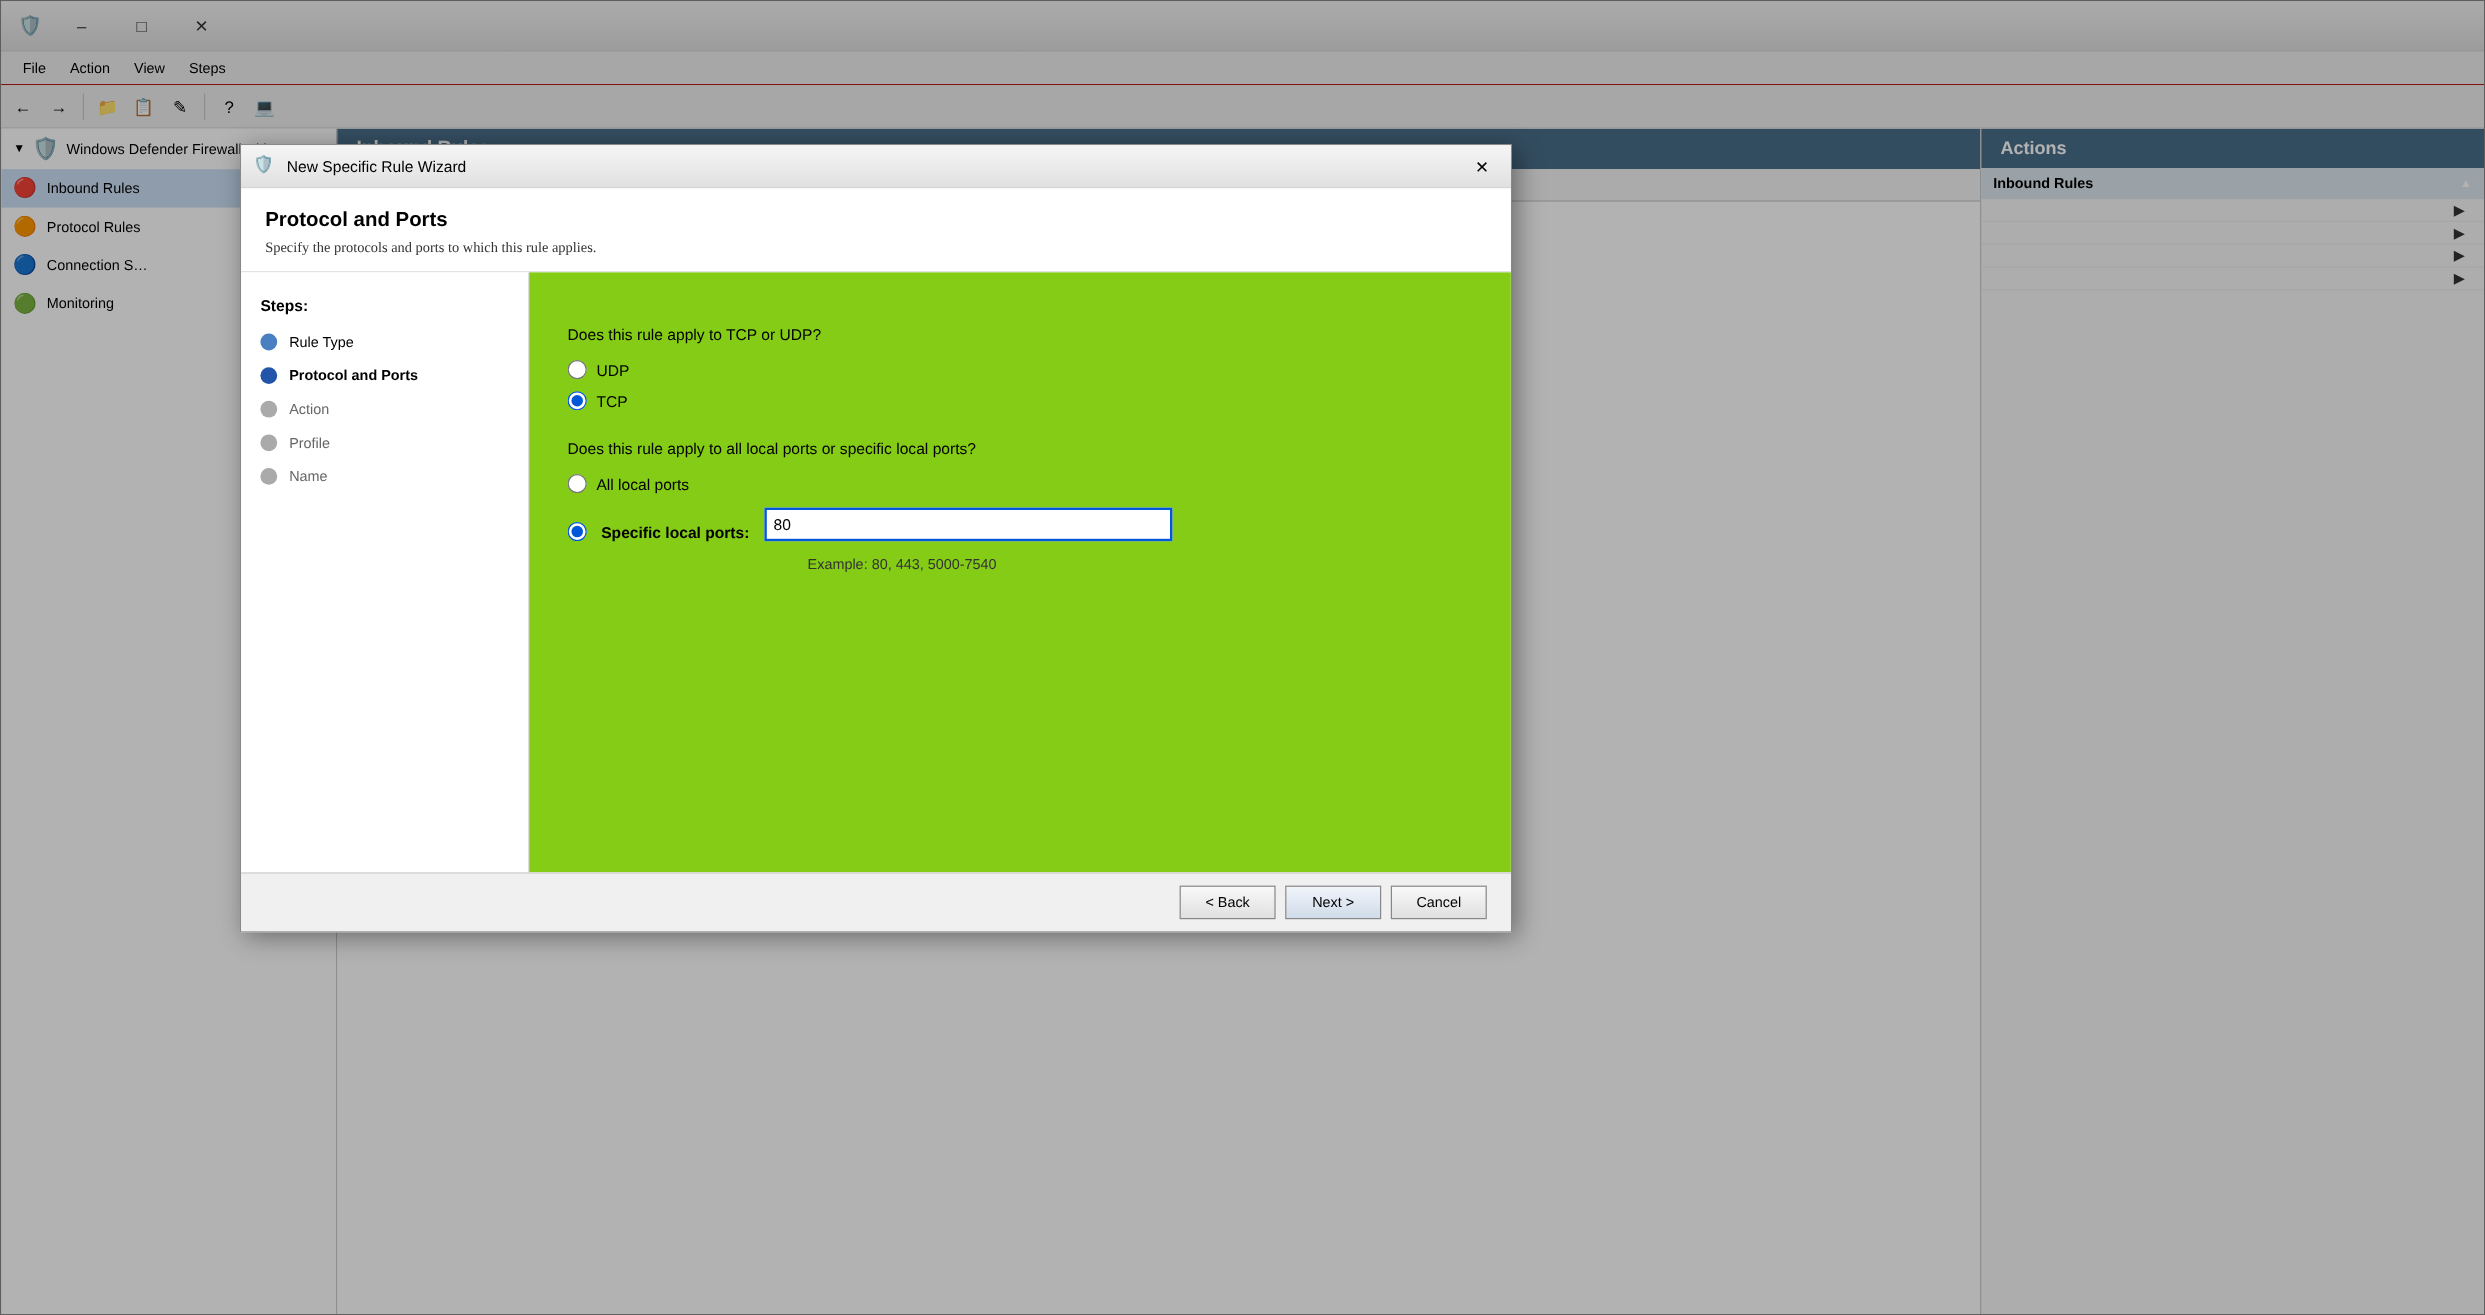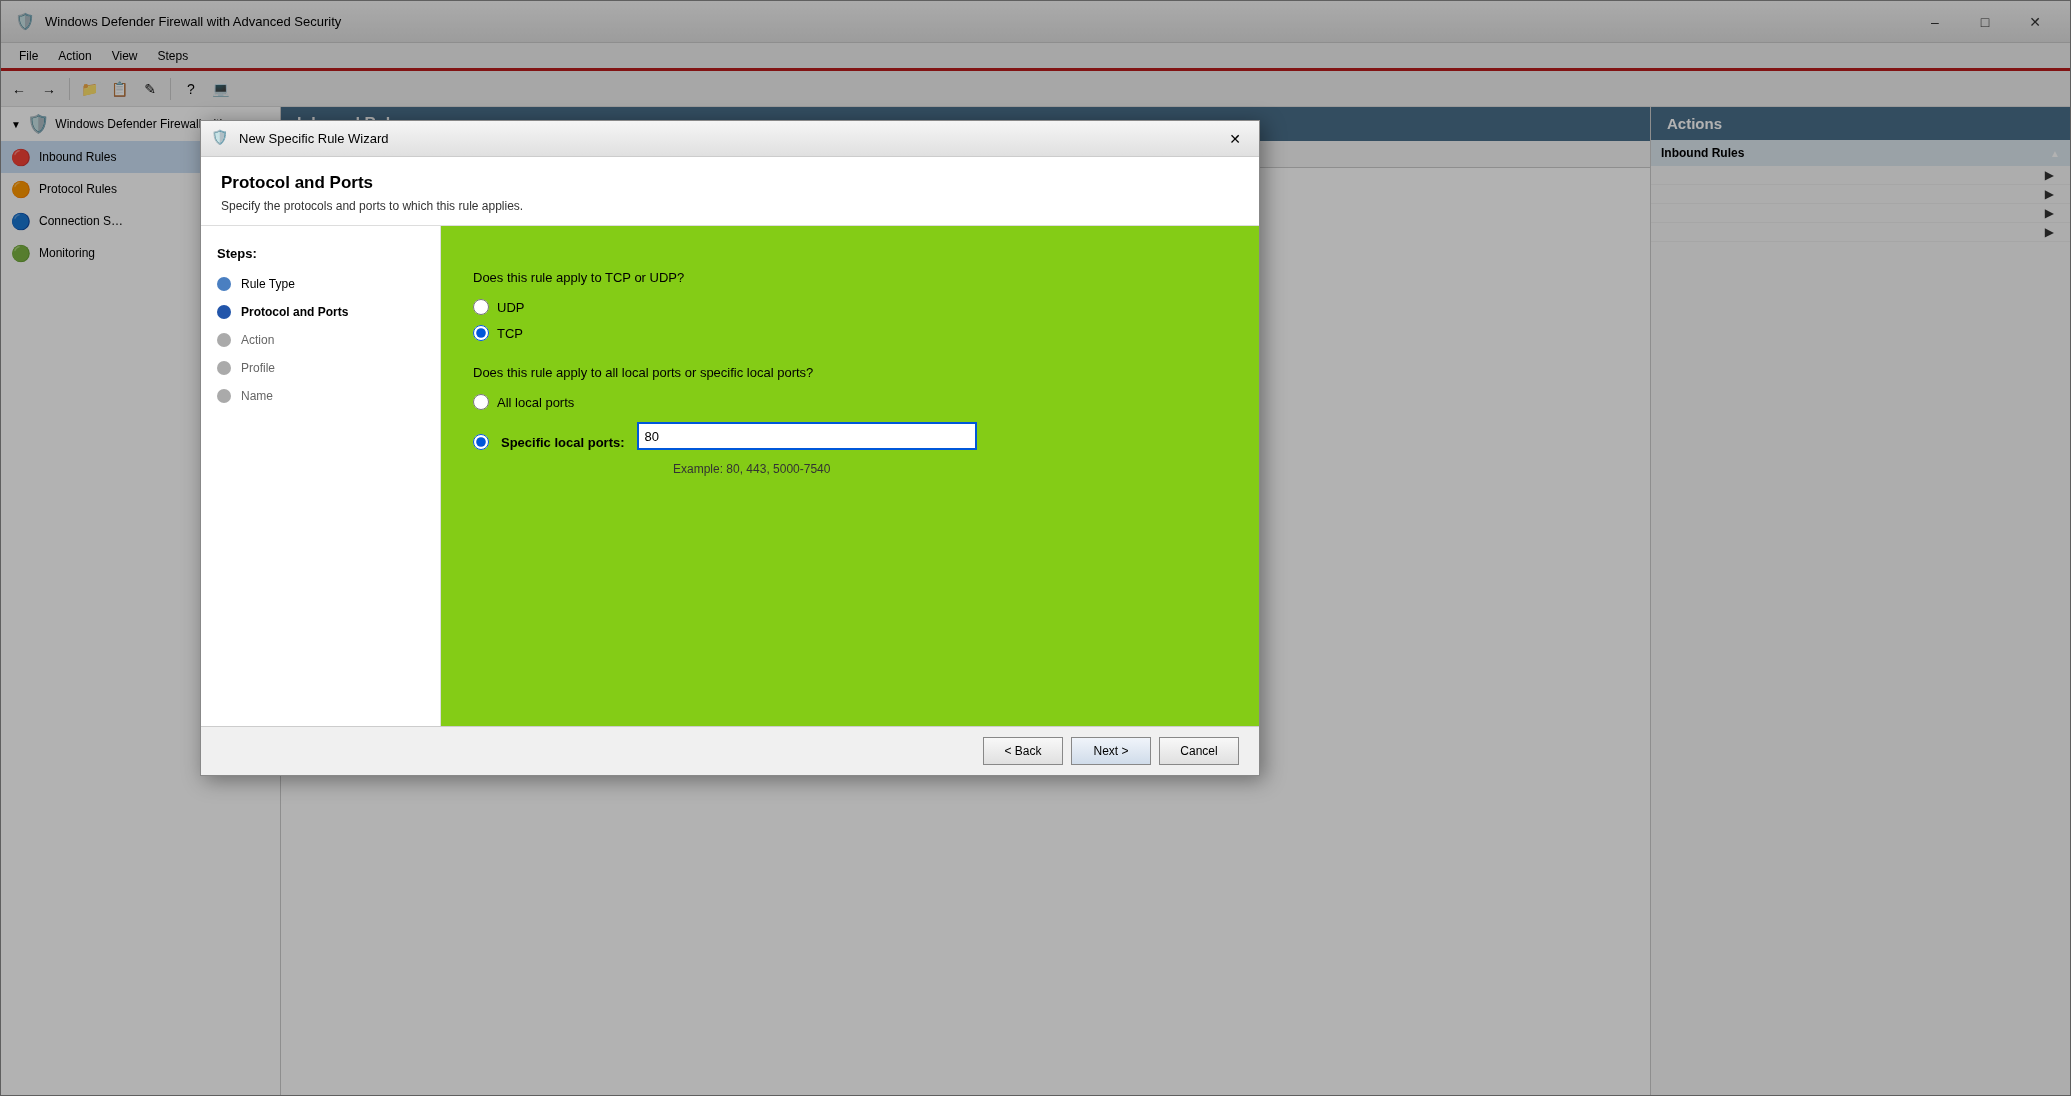--- a/index.html
+++ b/index.html
@@ -65,21 +65,21 @@
       color: #333;
     }
 
     
     .menu-bar {
       background: #f0f0f0;
       height: 28px;
       display: flex;
       align-items: center;
       padding: 0 8px;
-      border-bottom: 3px solid #b91c1c;
+      border-bottom: 1px solid #b91c1c;
       flex-shrink: 0;
     }
     .menu-item {
       padding: 4px 10px;
       cursor: pointer;
       font-size: 12px;
       color: #000;
     }
 
     
@@ -285,20 +285,21 @@
       border-bottom: 1px solid #ddd;
     }
     .wizard-header-title {
       font-size: 17px;
       font-weight: bold;
       margin-bottom: 6px;
     }
     .wizard-header-desc {
       font-size: 12px;
       color: #333;
+      font-family: Liberation Serif, serif;
     }
 
     
     .wizard-body {
       display: flex;
       flex: 1;
       min-height: 500px;
     }
 
     
@@ -435,21 +436,20 @@
   </style>
 </head>
 <body>
 
 <div class="main-window">
 
   <div class="title-bar">
     <div class="title-bar-icon">
       <span>🛡️</span>
     </div>
-    <span class="title-bar-text">Windows Defender Firewall with Advanced Security</span>
     <div class="title-bar-controls">
       <button class="title-btn">–</button>
       <button class="title-btn">□</button>
       <button class="title-btn close">✕</button>
     </div>
   </div>
 
   <div class="menu-bar">
     <div class="menu-item">File</div>
     <div class="menu-item">Action</div>

